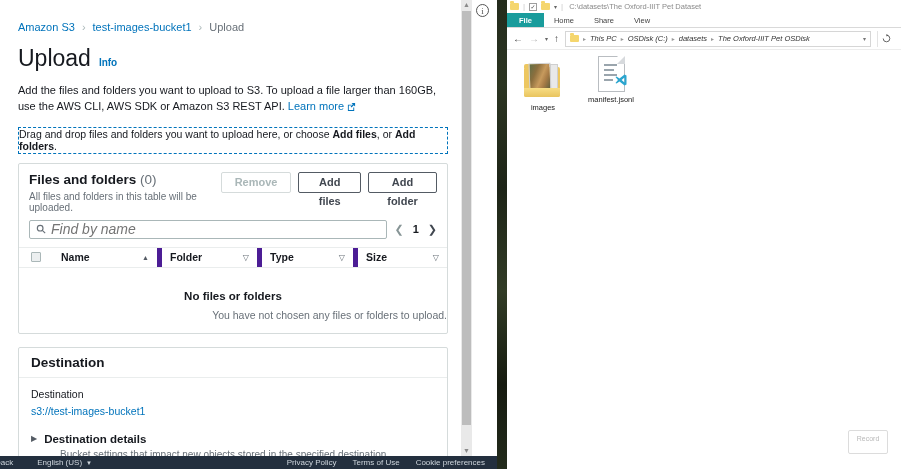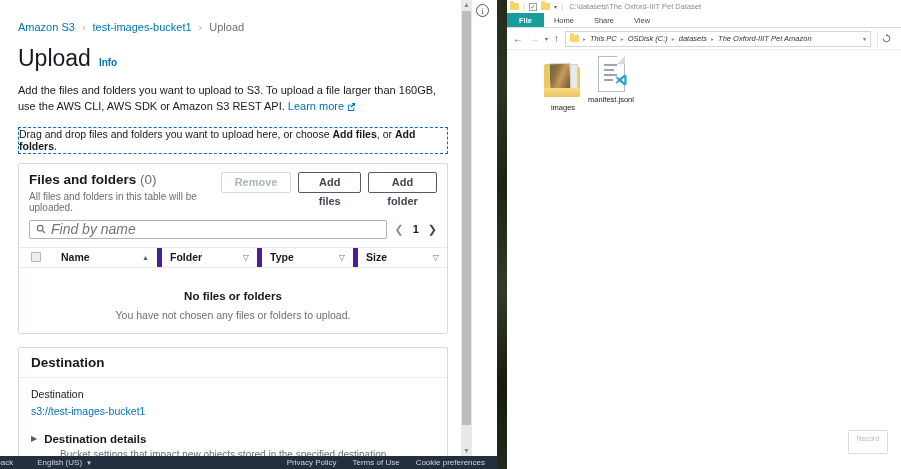--- a/index.html
+++ b/index.html
@@ -56,21 +56,21 @@
   .th + .th { border-left:5px solid #4c1d95; }
   .th-check { width:34px; justify-content:center; border-left:none !important; }
   .th-name { width:104px; border-left:none !important; }
   .th-folder { width:100px; } .th-type { width:96px; } .th-size { flex:1; }
   .sort-asc { margin-left:auto; font-size:7px; color:#545b64; }
   .filt { margin-left:auto; font-size:8px; color:#687078; }
   .cbx { width:10px; height:10px; border:1px solid #aab7b8; background:#eceff0; border-radius:1px; }
 
   .empty { text-align:center; padding-top:22px; }
   .empty .e1 { font-size:11.5px; font-weight:bold; }
-  .empty .e2 { margin-top:7px; font-size:10.5px; color:#687078; }
+  .empty .e2 { margin-top:7px; font-size:10.5px; color:#687078;text-align:right; }
 
   .dest-card { margin-top:13px; }
   .dest-head { padding:7px 12px; font-size:13.5px; font-weight:bold; border-bottom:1px solid #eaeded; }
   .dest-body { padding:10px 12px 12px 12px; }
   .dest-label { font-size:10.5px; color:#16191f; }
   .dest-link { display:inline-block; margin-top:5px; font-size:10.5px; color:#0073bb; cursor:pointer; }
   .toggle-row { margin-top:14px; display:flex; align-items:center; gap:7px; cursor:pointer; }
   .tri { font-size:8px; color:#545b64; }
   .toggle-label { font-size:11.5px; font-weight:bold; color:#16191f; }
   .toggle-desc { margin-left:29px; margin-top:4px; font-size:10px; color:#687078; }
@@ -125,21 +125,21 @@
     padding:0 4px; gap:4px; font-size:7.5px; color:#333; background:#fff; }
   .addr-chev { color:#9a9a9a; font-size:6px; }
   .addr-seg { cursor:pointer; white-space:nowrap;font-style:italic; }
   .addr-drop { margin-left:auto; font-size:6px; color:#777; cursor:pointer; }
   .refresh-btn { width:18px; height:16px; border-left:1px solid #e3e3e3; display:flex;
     align-items:center; justify-content:center; cursor:pointer; }
 
   .ex-content { position:relative; height:398px; background:#fff; }
 
   .item { position:absolute; width:64px; text-align:center; cursor:pointer; }
-  .item-images { left:24px; top:6px; }
+  .item-images { left:4px; top:6px; }
   .item-manifest { left:72px; top:6px; }
   .item-label { margin-top:3px; font-size:7.5px; color:#222; }
 
   .folder-icon { position:relative; width:42px; height:44px; margin:0 auto; }
   .folder-back { position:absolute; left:2px; bottom:3px; width:36px; height:30px; background:#edc761;
     border-radius:2px; }
   .folder-back::before { content:""; position:absolute; top:-3px; left:0; width:14px; height:4px;
     background:#edc761; border-radius:2px 2px 0 0; }
   .folder-photo { position:absolute; left:7px; bottom:5px; width:22px; height:32px;
     transform:rotate(-2deg); border:1px solid #cfcfcf;
@@ -326,21 +326,21 @@
     <span class="nav-ico">↑</span>
     <div class="addr-box">
       <span class="mini-folder"></span>
       <span class="addr-chev">▸</span>
       <span class="addr-seg">This PC</span>
       <span class="addr-chev">▸</span>
       <span class="addr-seg">OSDisk (C:)</span>
       <span class="addr-chev">▸</span>
       <span class="addr-seg">datasets</span>
       <span class="addr-chev">▸</span>
-      <span class="addr-seg">The Oxford-IIIT Pet Amazon</span>
+      <span class="addr-seg">The Oxford-IIIT Pet OSDisk</span>
       <span class="addr-drop">▾</span>
     </div>
     <div class="refresh-btn">
       <svg width="9" height="9" viewBox="0 0 12 12">
           <path d="M6 1.6 A4.4 4.4 0 1 1 1.6 6" fill="none" stroke="#555" stroke-width="1.2"></path>
           <path d="M6 0 L8.4 1.6 L6 3.2 z" fill="#555"></path>
         </svg>
     </div>
   </div>
 

